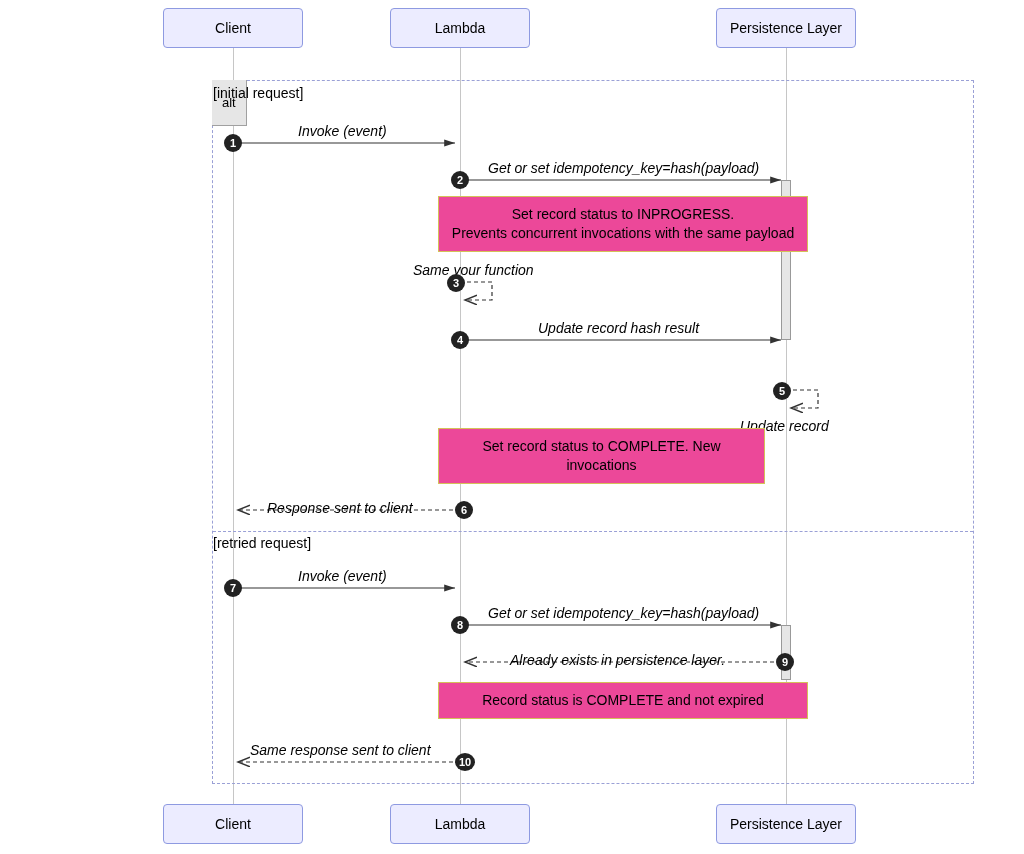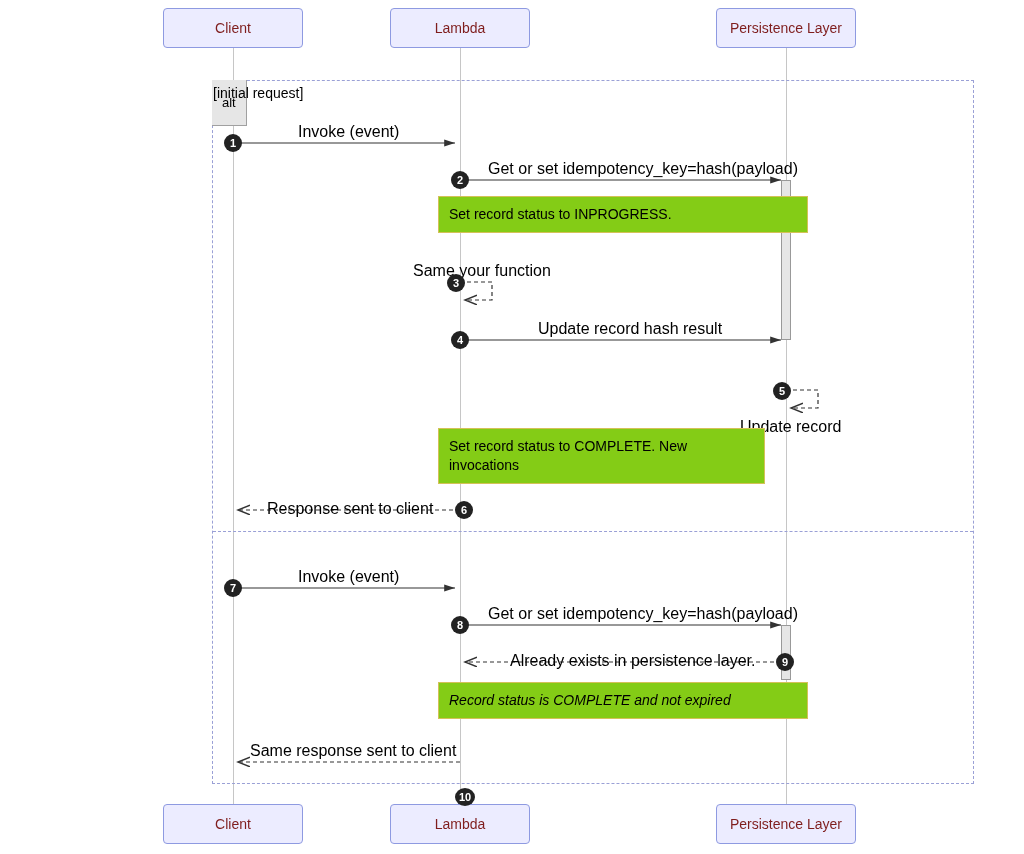--- a/index.html
+++ b/index.html
@@ -15,21 +15,21 @@
   .actor-box {
     position: absolute;
     width: 140px;
     height: 40px;
     background: #ececff;
     border: 1px solid #8e9ae1;
     border-radius: 4px;
     display: flex;
     align-items: center;
     justify-content: center;
-    color: #7f1d1d;
+    color: #000000;
     box-sizing: border-box;
   }
   .lifeline {
     position: absolute;
     width: 1px;
     background: #a0a0a0;
     opacity: 0.6;
   }
   .alt-box {
     position: absolute;
@@ -54,30 +54,31 @@
     font-size: 14px;
   }
   .alt-divider {
     position: absolute;
     left: 0;
     right: 0;
     border-top: 1px dashed #9aa0d6;
   }
   .msg-text {
     position: absolute;
-    font-size: 16px;
+    font-size: 14px;
     white-space: nowrap;
     text-align: center;
+    font-style: italic;
   }
   .note {
     position: absolute;
-    background: #84cc16;
+    background: #ec4899;
     border: 1px solid #d4c158;
     padding: 8px 10px;
-    text-align: left;
+    text-align: center;
     font-size: 14px;
     line-height: 1.35;
     box-sizing: border-box;
   }
   .num-circle {
     position: absolute;
     width: 18px;
     height: 18px;
     border-radius: 50%;
     background: #222;
@@ -127,20 +128,21 @@
     <span>Lambda</span>
   </div>
 <div class="actor-box" style="left:716px; top:804px;">
     <span>Persistence Layer</span>
   </div>
 
 <div class="alt-box" style="left:212px; top:80px; width:762px; height:704px;">
   <div class="alt-label">alt</div>
   <div class="alt-section">[initial request]</div>
   <div class="alt-divider" style="top:450px;"></div>
+  <div class="alt-section" style="top:454px;">[retried request]</div>
 </div>
 
 <div class="activation" style="left:781px; top:180px; height:160px;"></div>
 <div class="activation" style="left:781px; top:625px; height:55px;"></div>
 
 <svg class="arrow-layer" width="1024" height="854">
   <defs>
     <marker id="arrow-solid" markerWidth="10" markerHeight="10" refX="9" refY="3" orient="auto">
       <path d="M0,0 L9,3 L0,6 Z" fill="#333"></path>
     </marker>
@@ -172,34 +174,35 @@
 
 <div class="num-circle" style="left:224px; top:134px;">1</div>
 <div class="num-circle" style="left:451px; top:171px;">2</div>
 <div class="num-circle" style="left:447px; top:274px;">3</div>
 <div class="num-circle" style="left:451px; top:331px;">4</div>
 <div class="num-circle" style="left:773px; top:382px;">5</div>
 <div class="num-circle" style="left:455px; top:501px;">6</div>
 <div class="num-circle" style="left:224px; top:579px;">7</div>
 <div class="num-circle" style="left:451px; top:616px;">8</div>
 <div class="num-circle" style="left:776px; top:653px;">9</div>
-<div class="num-circle" style="left:455px; top:753px; width:20px;margin-top:35px;">10</div>
+<div class="num-circle" style="left:455px; top:753px; width:20px;">10</div>
 
 <div class="msg-text" style="left:298px; top:123px;">Invoke (event)</div>
 <div class="msg-text" style="left:488px; top:160px;">Get or set idempotency_key=hash(payload)</div>
 <div class="msg-text" style="left:413px; top:262px;">Same your function</div>
 <div class="msg-text" style="left:538px; top:320px;">Update record hash result</div>
 <div class="msg-text" style="left:740px; top:370px;margin-top:48px;">Update record</div>
 <div class="msg-text" style="left:267px; top:500px;">Response sent to client</div>
 <div class="msg-text" style="left:298px; top:568px;">Invoke (event)</div>
 <div class="msg-text" style="left:488px; top:605px;">Get or set idempotency_key=hash(payload)</div>
 <div class="msg-text" style="left:510px; top:642px;margin-top:10px;">Already exists in persistence layer.</div>
 <div class="msg-text" style="left:250px; top:742px;">Same response sent to client</div>
 
 <div class="note" style="left:438px; top:196px; width:370px;">
   <span>Set record status to INPROGRESS.</span><br>
+  <span>Prevents concurrent invocations with the same payload</span>
 </div>
 <div class="note" style="left:438px; top:428px; width:327px;">
   <span>Set record status to COMPLETE. New invocations</span><br>
 </div>
-<div class="note" style="left:438px; top:682px; width:370px;font-style:italic;">
+<div class="note" style="left:438px; top:682px; width:370px;">
   <span>Record status is COMPLETE and not expired</span>
 </div>
 
 </body></html>

